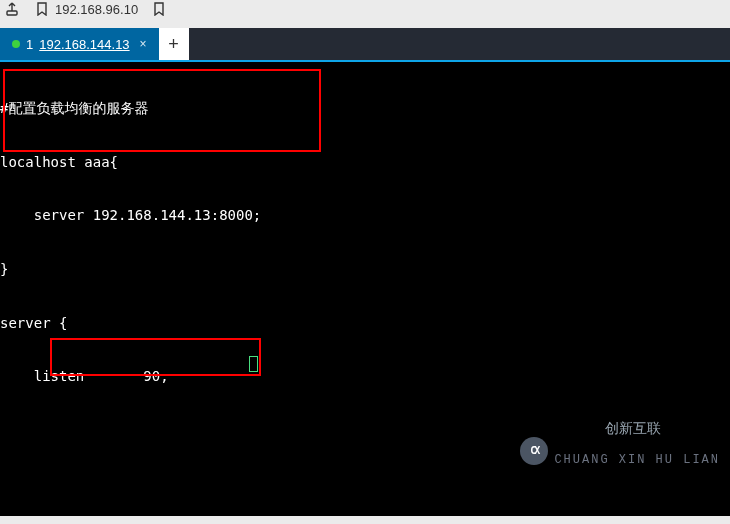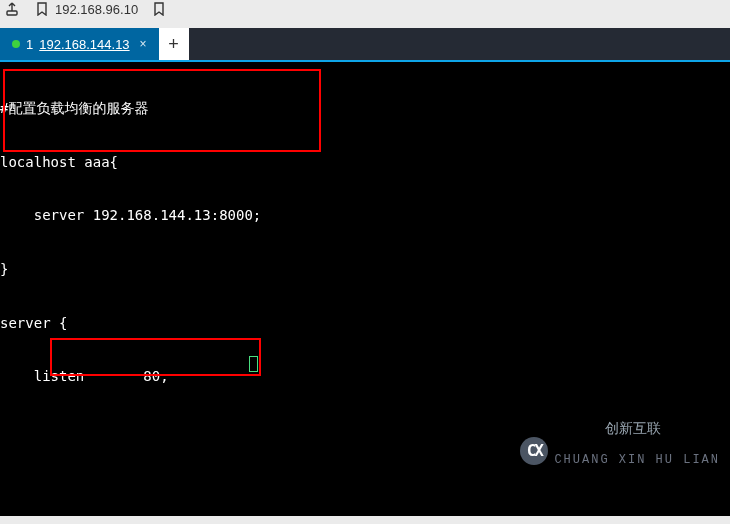--- a/index.html
+++ b/index.html
@@ -130,21 +130,21 @@
     }
     .watermark .wm-icon {
       width: 28px;
       height: 28px;
       border-radius: 50%;
       background: #4b5563;
       display: flex;
       align-items: center;
       justify-content: center;
       color: #fff;
-      font-size: 16px;
+      font-size: 10px;
       font-weight: bold;
       letter-spacing: -2px;
     }
     .watermark .wm-sub {
       display: block;
       font-size: 12px;
       letter-spacing: 2px;
       color: #6b7280;
       line-height: 8px;
       font-family: Liberation Mono, monospace;
@@ -186,21 +186,21 @@
   </div>
   <div class="new-tab">+</div>
 </div>
 
 <div class="terminal">
   <div class="term-line">#配置负载均衡的服务器</div>
   <div class="term-line">localhost aaa{</div>
   <div class="term-line">    server 192.168.144.13:8000;</div>
   <div class="term-line">}</div>
   <div class="term-line">server {</div>
-  <div class="term-line">    listen       80;</div>
+  <div class="term-line">    listen       90;</div>
   
   
   
   
   
   
   
   
   
   

